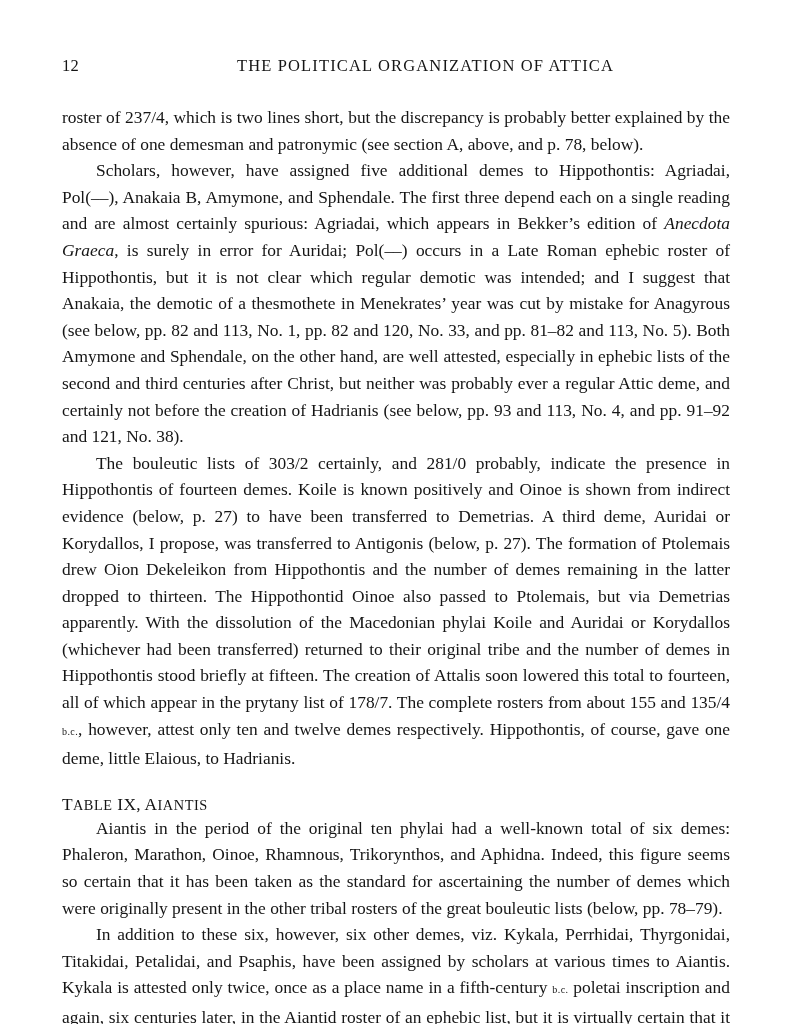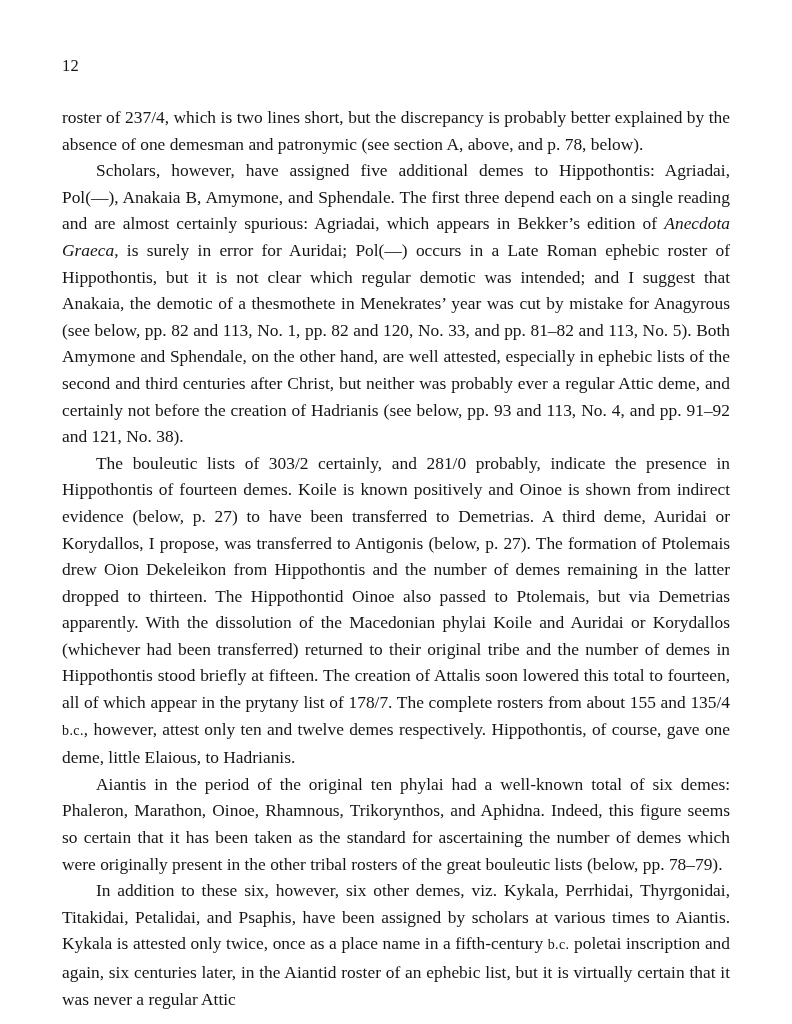--- a/index.html
+++ b/index.html
@@ -66,48 +66,52 @@
     font-size: 17.4px;
   }
   .sc {
     font-size: 14.3px;
     letter-spacing: 0.6px;
   }
   .italic {
     font-style: italic;
   }
   .smallcaps-inline {
-    font-size: 14px;
+    font-size: 10px;
     letter-spacing: 0.4px;
   }
   .blk {
     margin-top: 0;
   }
 </style>
 </head>
 <body>
 
 <div class="page">
 
   <div class="running-head">
     <div class="folio">12</div>
+    <div class="head-title">THE POLITICAL ORGANIZATION OF ATTICA</div>
   </div>
 
   <div class="body-col">
 
     <p class="para blk">roster of 237/4, which is two lines short, but the discrepancy is probably better explained by the absence of one demesman and patronymic (see section A, above, and p. 78, below).</p>
 
     <p class="para indent">
       <span>Scholars, however, have assigned five additional demes to Hippothontis: Agriadai, Pol(––), Anakaia B, Amymone, and Sphendale. The first three depend each on a single reading and are almost certainly spurious: Agriadai, which appears in Bekker’s edition of </span><span class="italic">Anecdota Graeca</span><span>, is surely in error for Auridai; Pol(––) occurs in a Late Roman ephebic roster of Hippothontis, but it is not clear which regular demotic was intended; and I suggest that Anakaia, the demotic of a thesmothete in Menekrates’ year was cut by mistake for Anagyrous (see below, pp. 82 and 113, No. 1, pp. 82 and 120, No. 33, and pp. 81–82 and 113, No. 5). Both Amymone and Sphendale, on the other hand, are well attested, especially in ephebic lists of the second and third centuries after Christ, but neither was probably ever a regular Attic deme, and certainly not before the creation of Hadrianis (see below, pp. 93 and 113, No. 4, and pp. 91–92 and 121, No. 38).</span>
     </p>
 
     <p class="para indent">
       <span>The bouleutic lists of 303/2 certainly, and 281/0 probably, indicate the presence in Hippothontis of fourteen demes. Koile is known positively and Oinoe is shown from indirect evidence (below, p. 27) to have been transferred to Demetrias. A third deme, Auridai or Korydallos, I propose, was transferred to Antigonis (below, p. 27). The formation of Ptolemais drew Oion Dekeleikon from Hippothontis and the number of demes remaining in the latter dropped to thirteen. The Hippothontid Oinoe also passed to Ptolemais, but via Demetrias apparently. With the dissolution of the Macedonian phylai Koile and Auridai or Korydallos (whichever had been transferred) returned to their original tribe and the number of demes in Hippothontis stood briefly at fifteen. The creation of Attalis soon lowered this total to fourteen, all of which appear in the prytany list of 178/7. The complete rosters from about 155 and 135/4 </span><span class="smallcaps-inline">b.c.</span><span>, however, attest only ten and twelve demes respectively. Hippothontis, of course, gave one deme, little Elaious, to Hadrianis.</span>
     </p>
 
+    <p class="table-head">
+      <span class="sc-first">T</span><span class="sc">ABLE</span><span class="sc-first"> IX, </span><span class="sc-first">A</span><span class="sc">IANTIS</span>
+    </p>
 
     <p class="para indent">Aiantis in the period of the original ten phylai had a well-known total of six demes: Phaleron, Marathon, Oinoe, Rhamnous, Trikorynthos, and Aphidna. Indeed, this figure seems so certain that it has been taken as the standard for ascertaining the number of demes which were originally present in the other tribal rosters of the great bouleutic lists (below, pp. 78–79).</p>
 
     <p class="para indent">
       <span>In addition to these six, however, six other demes, viz. Kykala, Perrhidai, Thyrgonidai, Titakidai, Petalidai, and Psaphis, have been assigned by scholars at various times to Aiantis. Kykala is attested only twice, once as a place name in a fifth-century </span><span class="smallcaps-inline">b.c.</span><span> poletai inscription and again, six centuries later, in the Aiantid roster of an ephebic list, but it is virtually certain that it was never a regular Attic</span>
     </p>
 
   </div>
 </div>
 

